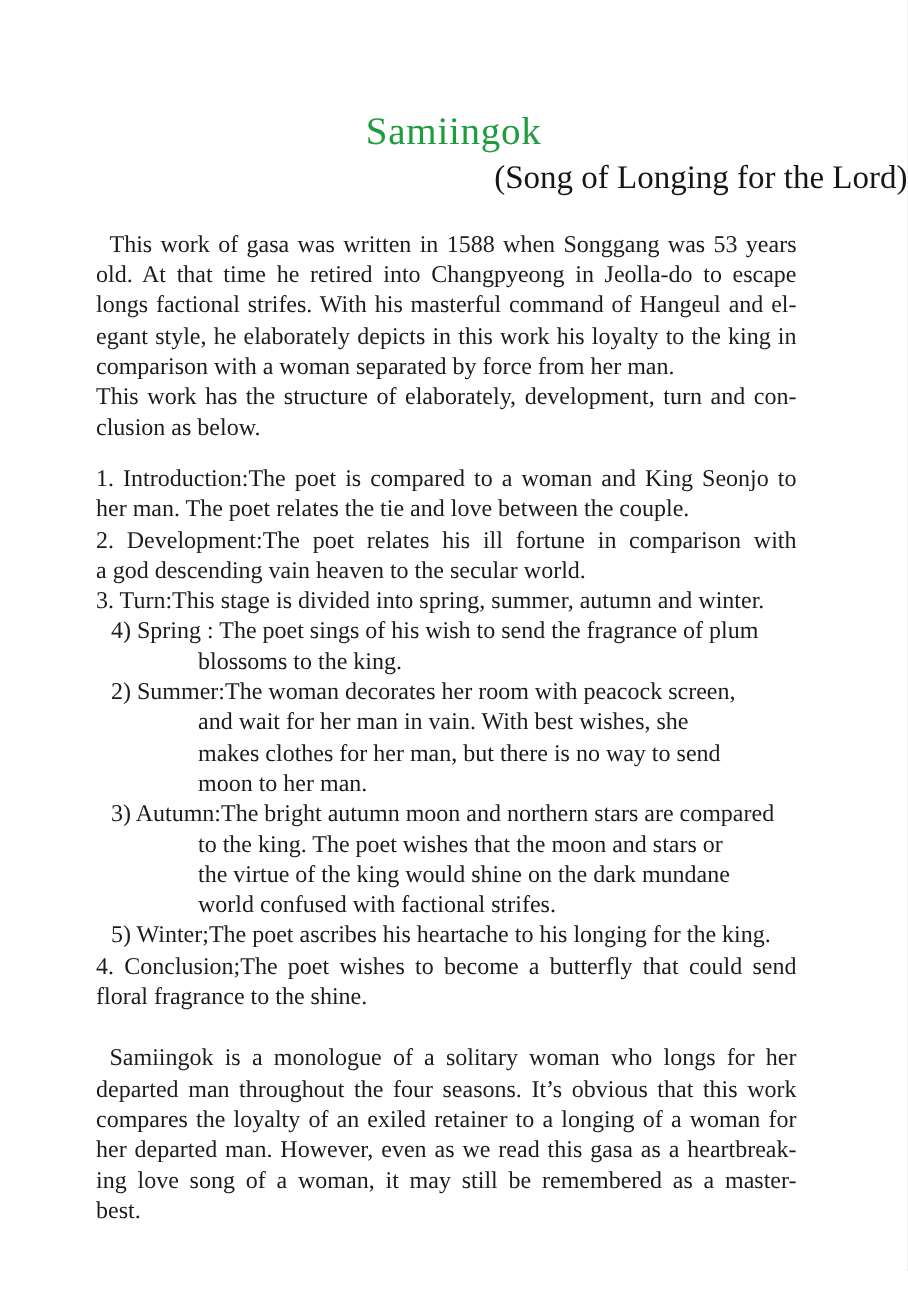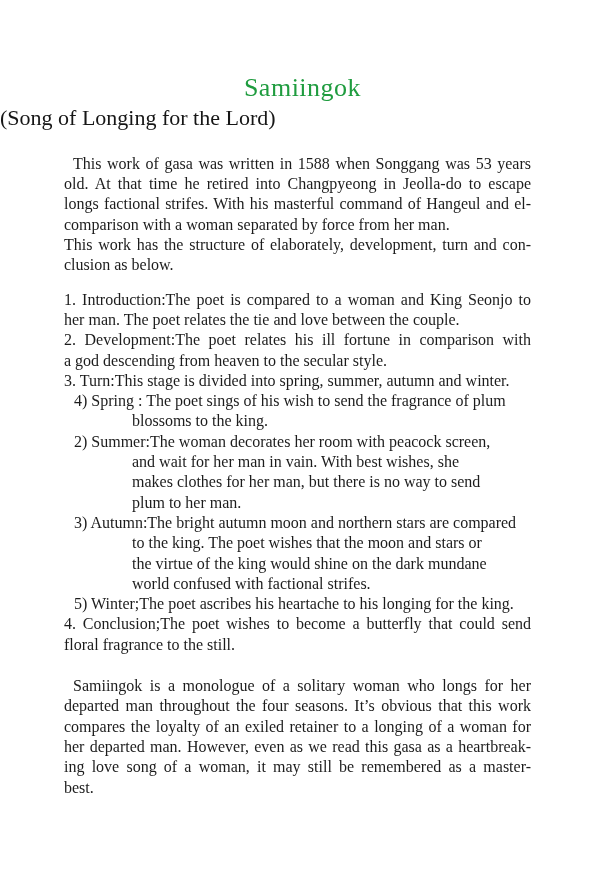--- a/index.html
+++ b/index.html
@@ -23,21 +23,21 @@
   .title {
     margin: 0;
     text-align: center;
     font-size: 26px;
     line-height: 1.1;
     font-weight: normal;
     letter-spacing: 0.5px;
   }
   .subtitle {
     margin: 2px 0 0 0;
-    text-align: left;
+    text-align: right;
     font-size: 22px;
     line-height: 1.15;
     font-weight: normal;
     color: #161616;
   }
   .content {
     margin: 24px 74px 0 64px; 
     font-size: 16px;
     line-height: 20.3px;
   }
@@ -58,42 +58,43 @@
 <body>
 
 <div class="page" style="background: #ffffff;">
   <div class="doc">
     <h1 class="title" style="color: rgb(31, 156, 63);">Samiingok</h1>
     <h2 class="subtitle">(Song of Longing for the Lord)</h2>
     <div class="content">
         <div class="line ind-first just">This work of gasa was written in 1588 when Songgang was 53 years</div>
         <div class="line just">old. At that time he retired into Changpyeong in Jeolla-do to escape</div>
         <div class="line just">longs factional strifes. With his masterful command of Hangeul and el-</div>
+        <div class="line just">egant style, he elaborately depicts in this work his loyalty to the king in</div>
         <div class="line">comparison with a woman separated by force from her man.</div>
         <div class="line just">This work has the structure of elaborately, development, turn and con-</div>
         <div class="line">clusion as below.</div>
         <div class="spacer" style="height: 14px;"></div>
         <div class="line just">1. Introduction:The poet is compared to a woman and King Seonjo to</div>
         <div class="line">her man. The poet relates the tie and love between the couple.</div>
         <div class="line just">2. Development:The poet relates his ill fortune in comparison with</div>
-        <div class="line">a god descending from heaven to the secular style.</div>
+        <div class="line">a god descending vain heaven to the secular world.</div>
         <div class="line">3. Turn:This stage is divided into spring, summer, autumn and winter.</div>
         <div class="line ind-item">4) Spring : The poet sings of his wish to send the fragrance of plum</div>
         <div class="line ind-cont">blossoms to the king.</div>
         <div class="line ind-item">2) Summer:The woman decorates her room with peacock screen,</div>
         <div class="line ind-cont">and wait for her man in vain. With best wishes, she</div>
         <div class="line ind-cont">makes clothes for her man, but there is no way to send</div>
-        <div class="line ind-cont">plum to her man.</div>
+        <div class="line ind-cont">moon to her man.</div>
         <div class="line ind-item">3) Autumn:The bright autumn moon and northern stars are compared</div>
         <div class="line ind-cont">to the king. The poet wishes that the moon and stars or</div>
         <div class="line ind-cont">the virtue of the king would shine on the dark mundane</div>
         <div class="line ind-cont">world confused with factional strifes.</div>
         <div class="line ind-item">5) Winter;The poet ascribes his heartache to his longing for the king.</div>
         <div class="line just">4. Conclusion;The poet wishes to become a butterfly that could send</div>
-        <div class="line">floral fragrance to the still.</div>
+        <div class="line">floral fragrance to the shine.</div>
         <div class="spacer" style="height: 21px;"></div>
         <div class="line ind-first just">Samiingok is a monologue of a solitary woman who longs for her</div>
         <div class="line just">departed man throughout the four seasons. It’s obvious that this work</div>
         <div class="line just">compares the loyalty of an exiled retainer to a longing of a woman for</div>
         <div class="line just">her departed man. However, even as we read this gasa as a heartbreak-</div>
         <div class="line just">ing love song of a woman, it may still be remembered as a master-</div>
         <div class="line">best.</div>
       </div>
   </div>
 </div>

